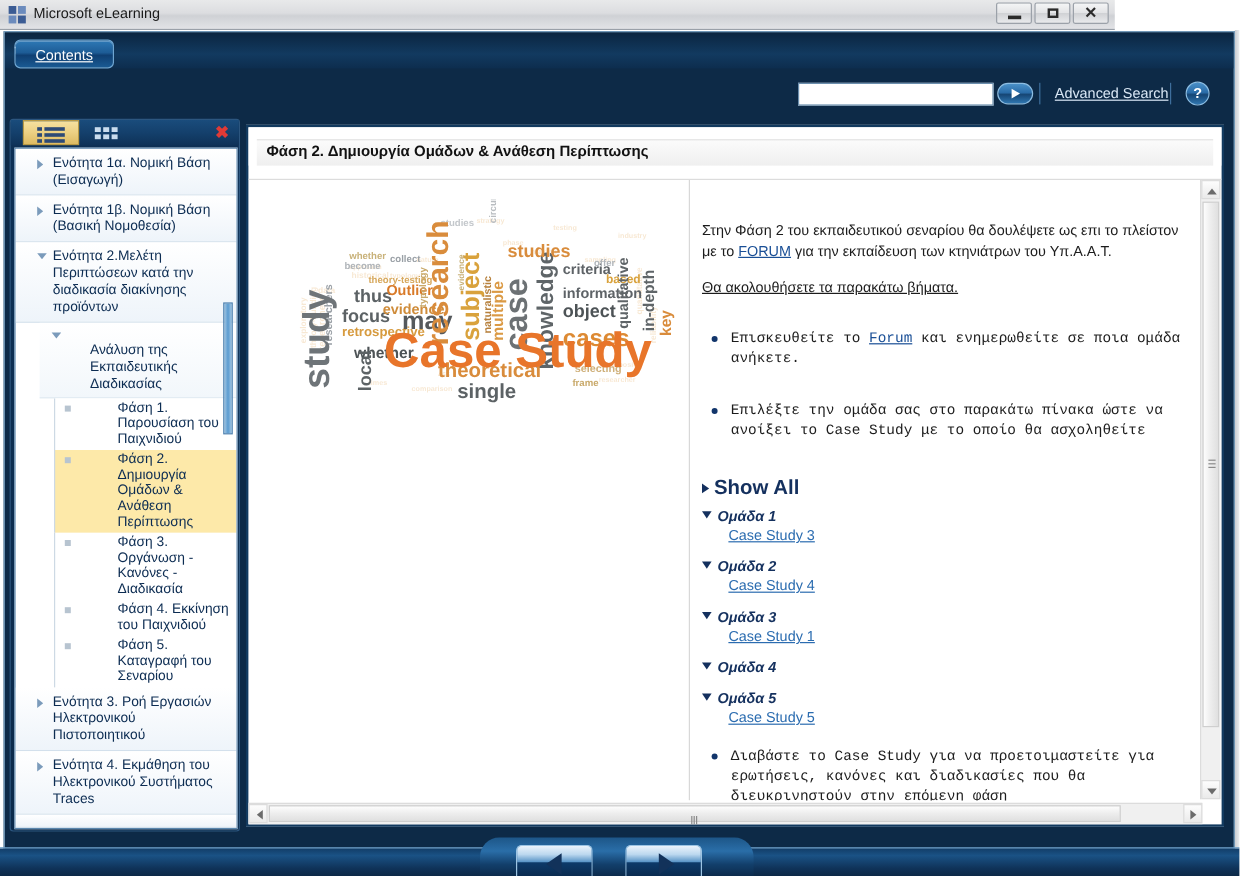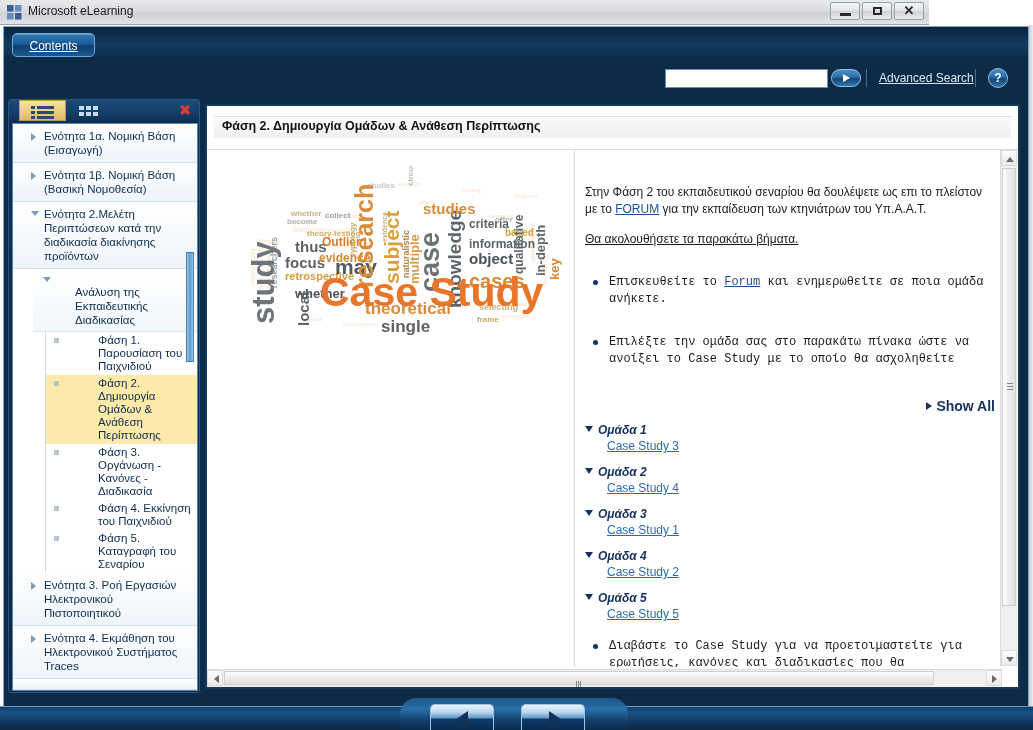--- a/index.html
+++ b/index.html
@@ -258,21 +258,21 @@
   .tc-link { color: #1a4f96; text-decoration: underline; }
   .tc-underline-head { text-decoration: underline; display: inline-block; margin: 0 0 12px 0; }
   .tc-bullet {
     position: relative; padding-left: 24px; margin: 0 0 26px 0; font-family: Liberation Mono, monospace;
   }
   .tc-bullet::before {
     content: ""; position: absolute; left: 8px; top: 6px;
     width: 5px; height: 5px; border-radius: 50%; background: #12356b;
   }
   .showall {
-    text-align: right; font-weight: bold; color: #14305e; font-size: 14px;
+    text-align: left; font-weight: bold; color: #14305e; font-size: 17px;
     margin: 6px 0 8px 0;
   }
   .showall .tri {
     display: inline-block; width: 0; height: 0;
     border-left: 6px solid #14305e;
     border-top: 4px solid transparent;
     border-bottom: 4px solid transparent;
     margin-right: 4px; vertical-align: 1px;
   }
   .grp { margin: 0 0 11px 0; }
@@ -653,21 +653,20 @@
           <div class="grp-head">
             <span class="tri"></span><span>Ομάδα 3</span>
           </div>
           <a class="grp-link" href="#">Case Study 1</a>
         </div>
 
         <div class="grp">
           <div class="grp-head">
             <span class="tri"></span><span>Ομάδα 4</span>
           </div>
-          <a class="grp-link" href="#">Case Study 2</a>
         </div>
 
         <div class="grp" style="margin-bottom:16px;">
           <div class="grp-head">
             <span class="tri"></span><span>Ομάδα 5</span>
           </div>
           <a class="grp-link" href="#">Case Study 5</a>
         </div>
 
         <p class="tc-bullet">Διαβάστε το Case Study για να προετοιμαστείτε για ερωτήσεις, κανόνες και διαδικασίες που θα διευκρινηστούν στην επόμενη φάση</p>

